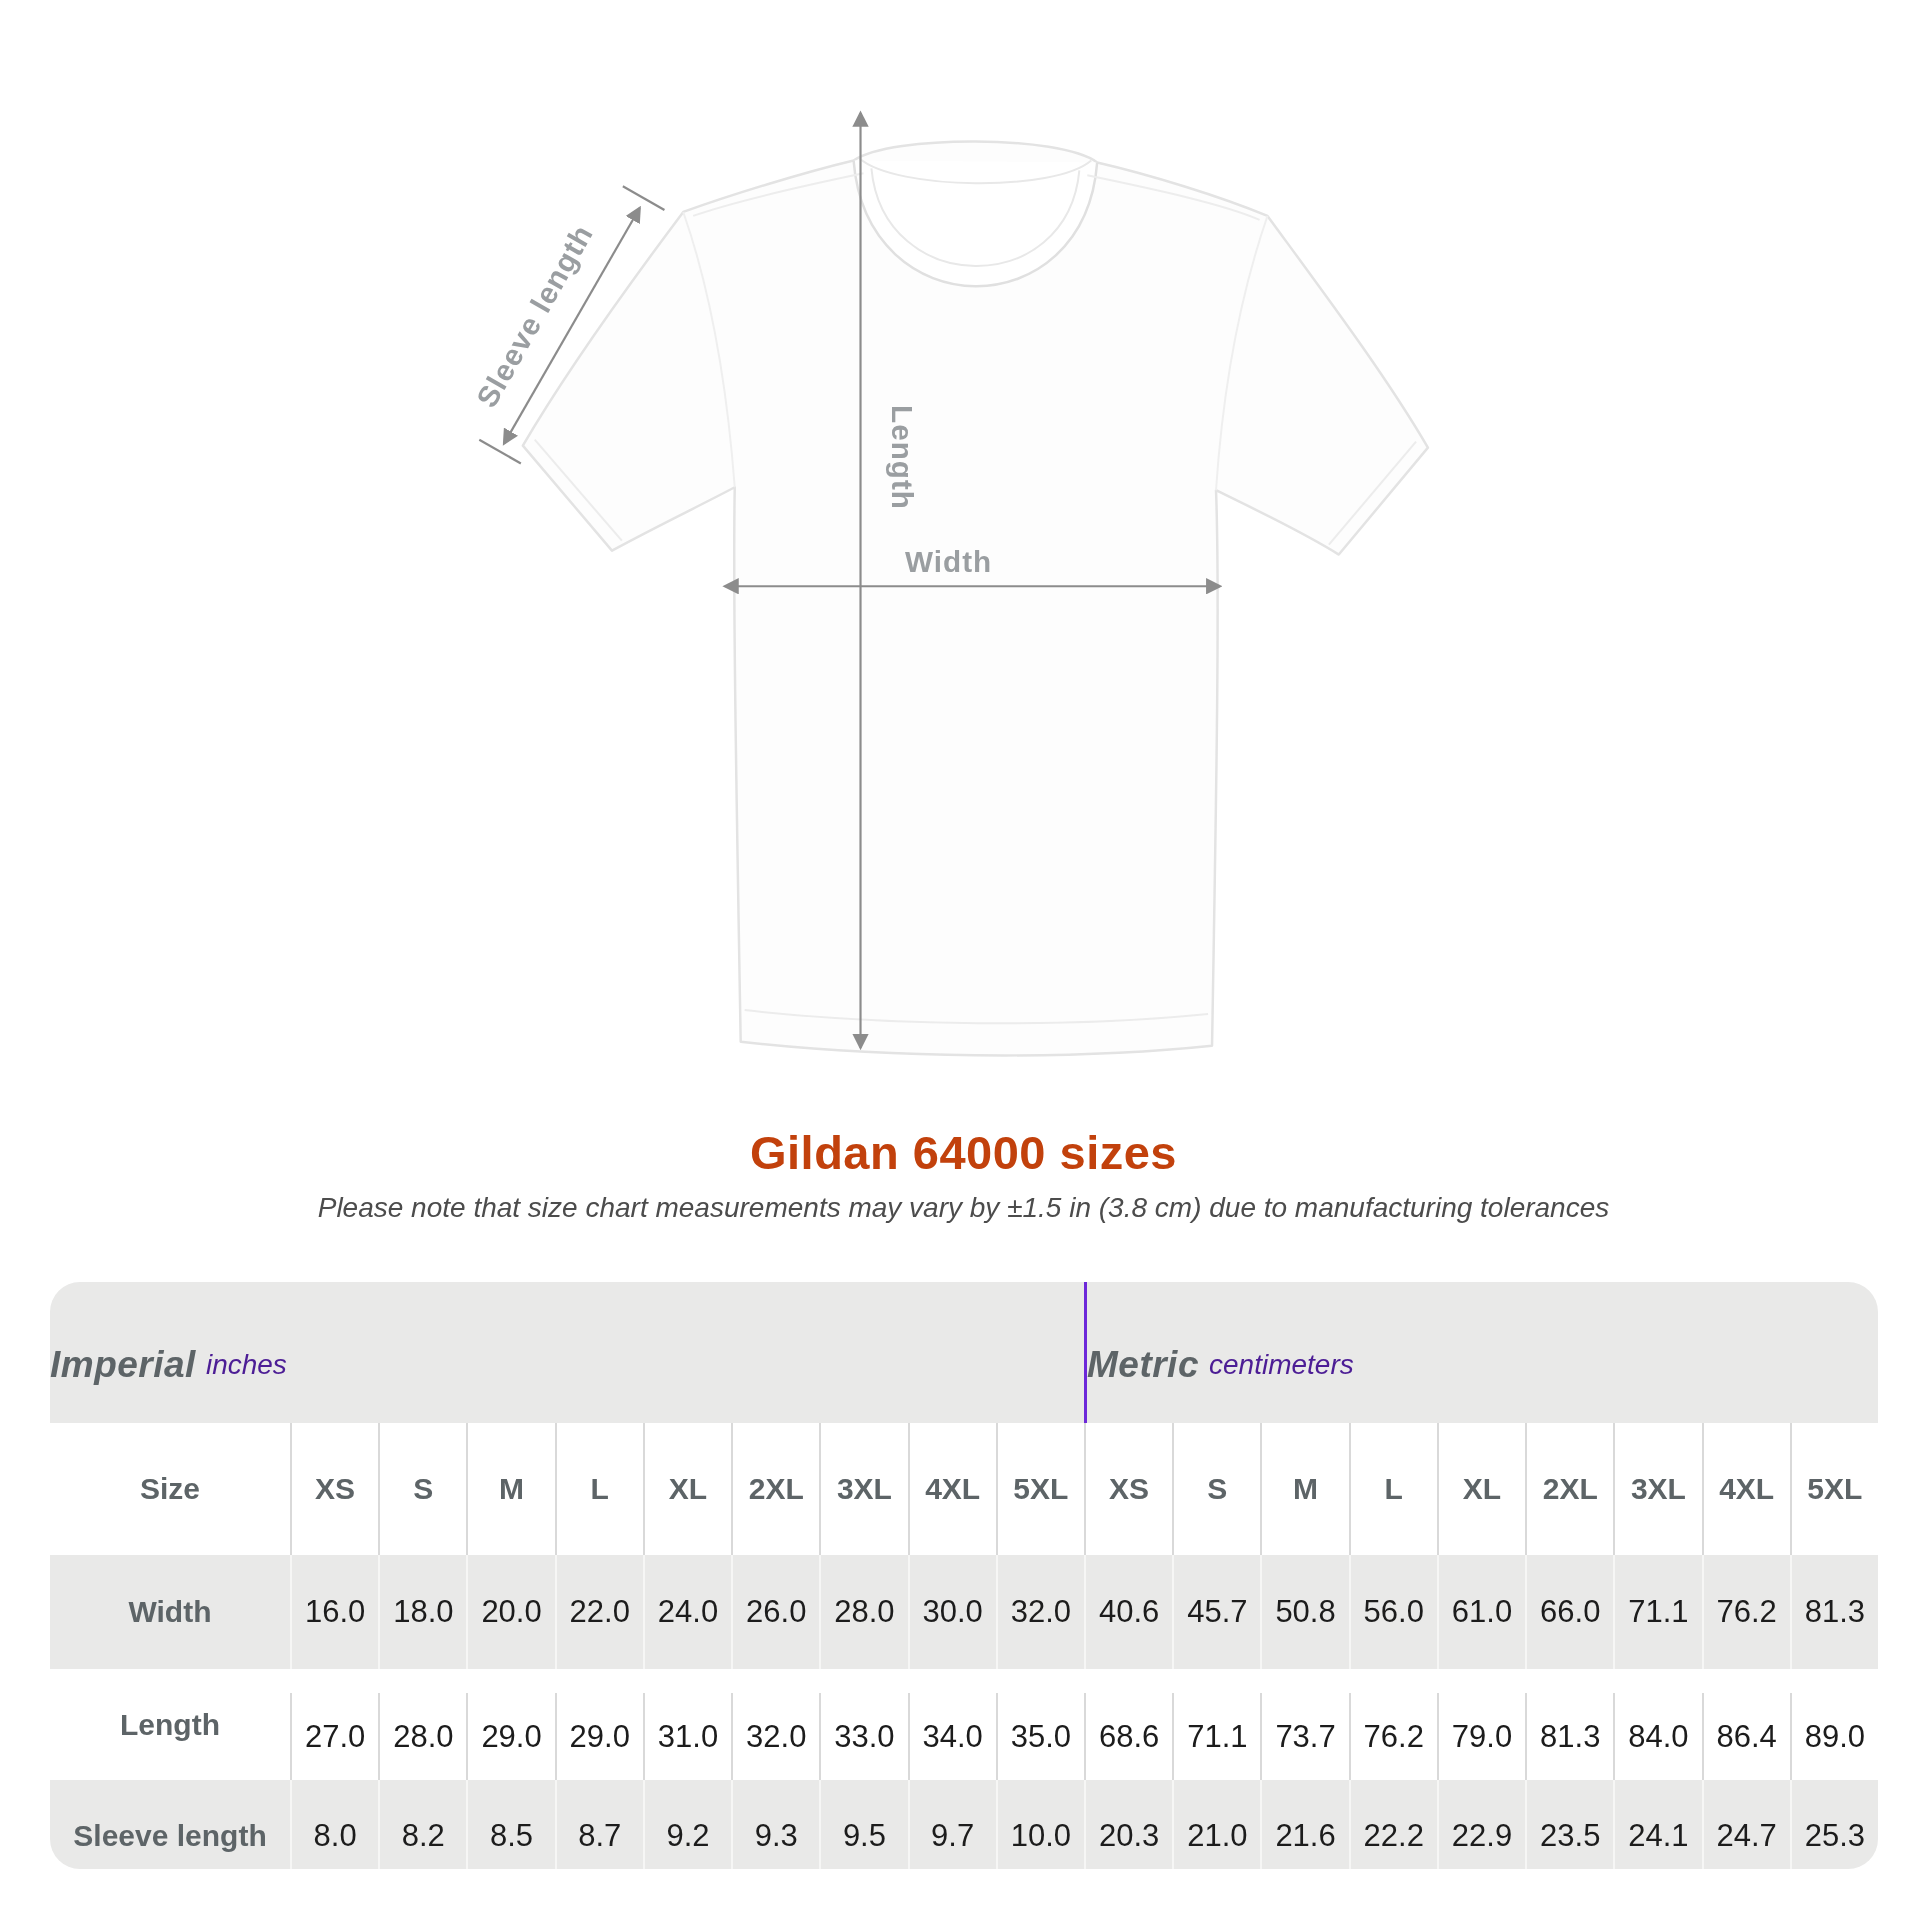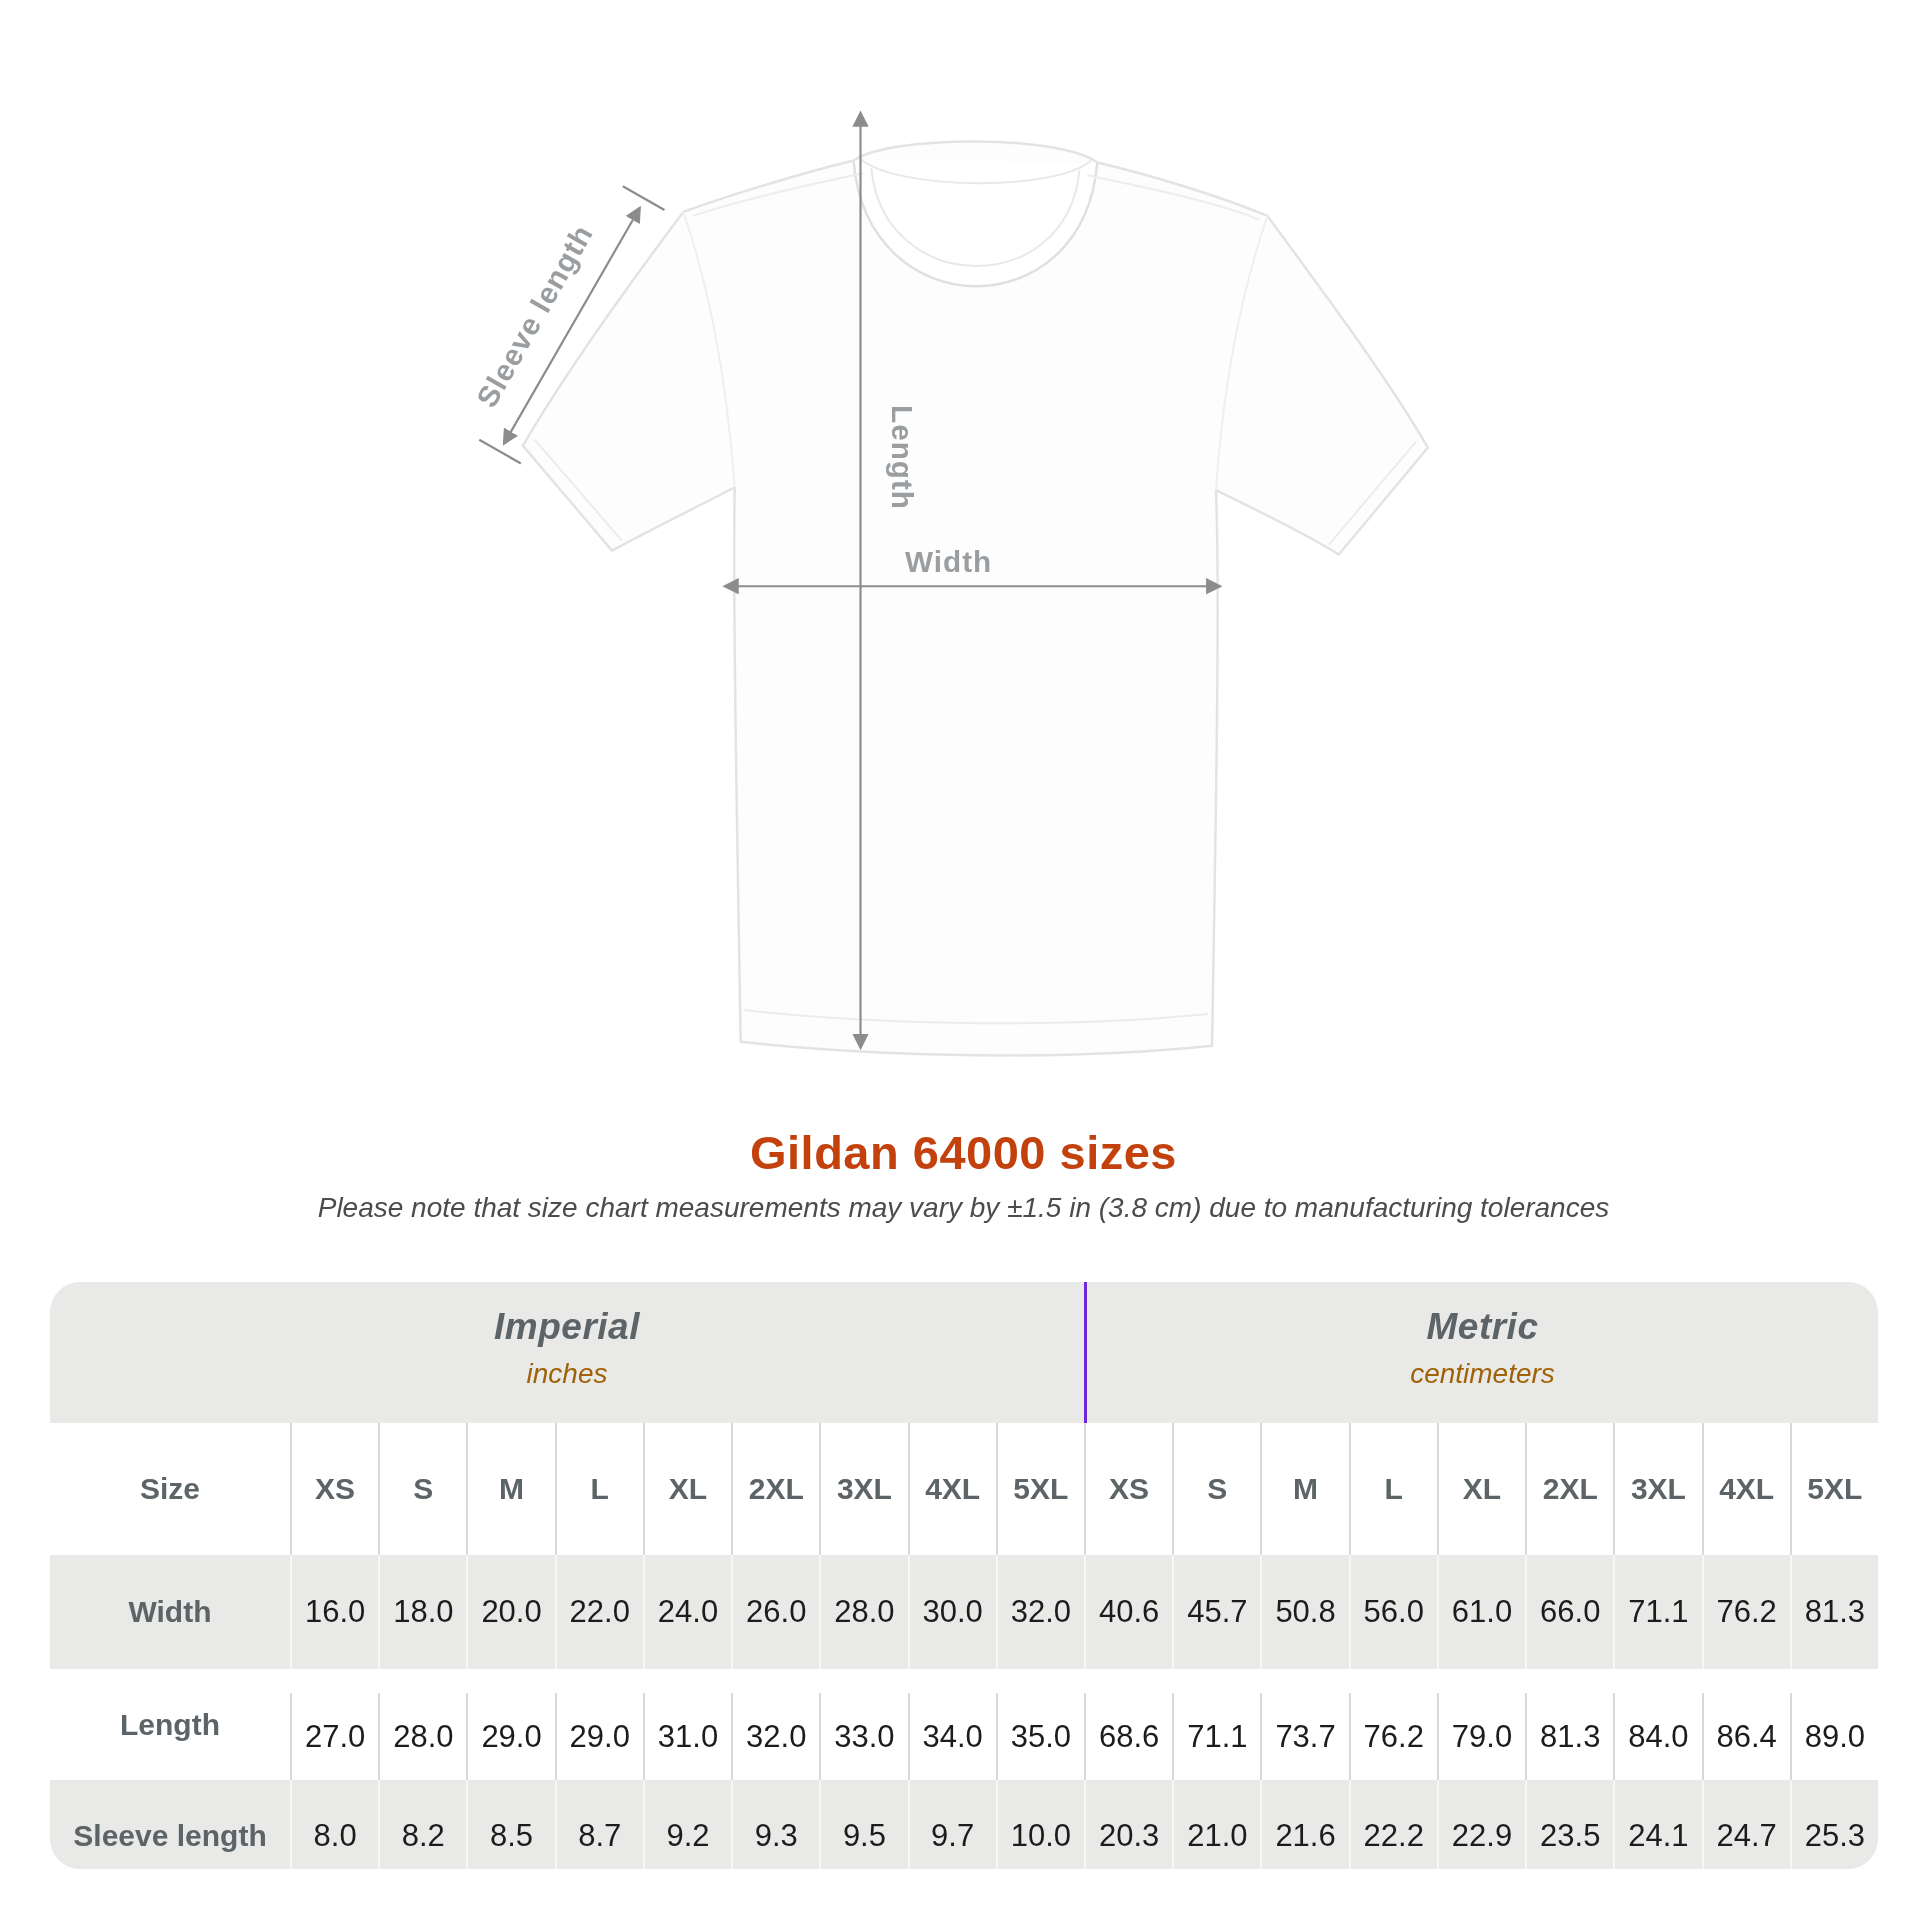--- a/index.html
+++ b/index.html
@@ -35,26 +35,26 @@
   .trow.r-sleeve{height:112px;}
   .cell{
     display:flex;align-items:center;justify-content:center;
     font-size:31px;color:#1c1c1c;white-space:nowrap;
   }
   .trow.sizes .cell, .cell.rowlabel{font-weight:bold;font-size:30px;color:#5d6467;}
   .trow.sizes .cell + .cell{border-left:2px solid #d9d9d9;text-align:right;}
   .trow.data-white .cell + .cell{border-left:2px solid #d9d9d9;margin-top:24px;}
   .trow.data-gray .cell + .cell{border-left:2px solid #f6f6f5;}
   .band-cell{
-    display:flex;flex-direction:column;align-items:center;justify-content:flex-start;
+    display:flex;align-items:center;justify-content:flex-start;
     padding-top:24px;gap:10px;
   }
   .band-cell.metric{border-left:3px solid #6d28d9;}
   .band-name{font-size:37px;font-weight:bold;font-style:italic;color:#5d6467;letter-spacing:0.5px;}
-  .band-unit{font-size:28px;font-style:italic;color:#a16207;}
+  .band-unit{font-size:28px;font-style:italic;color:#4c1d95;}
 </style>
 </head>
 <body>
 
 <svg id="diagram" viewBox="0 0 1946 1135" xmlns="http://www.w3.org/2000/svg">
   <defs>
     <marker id="arr" viewBox="0 0 10 10" refX="8.5" refY="5" markerWidth="7.5" markerHeight="7.5" orient="auto-start-reverse">
       <path d="M0,0 L10,5 L0,10 z" fill="#8c8c8c"></path>
     </marker>
   </defs>

